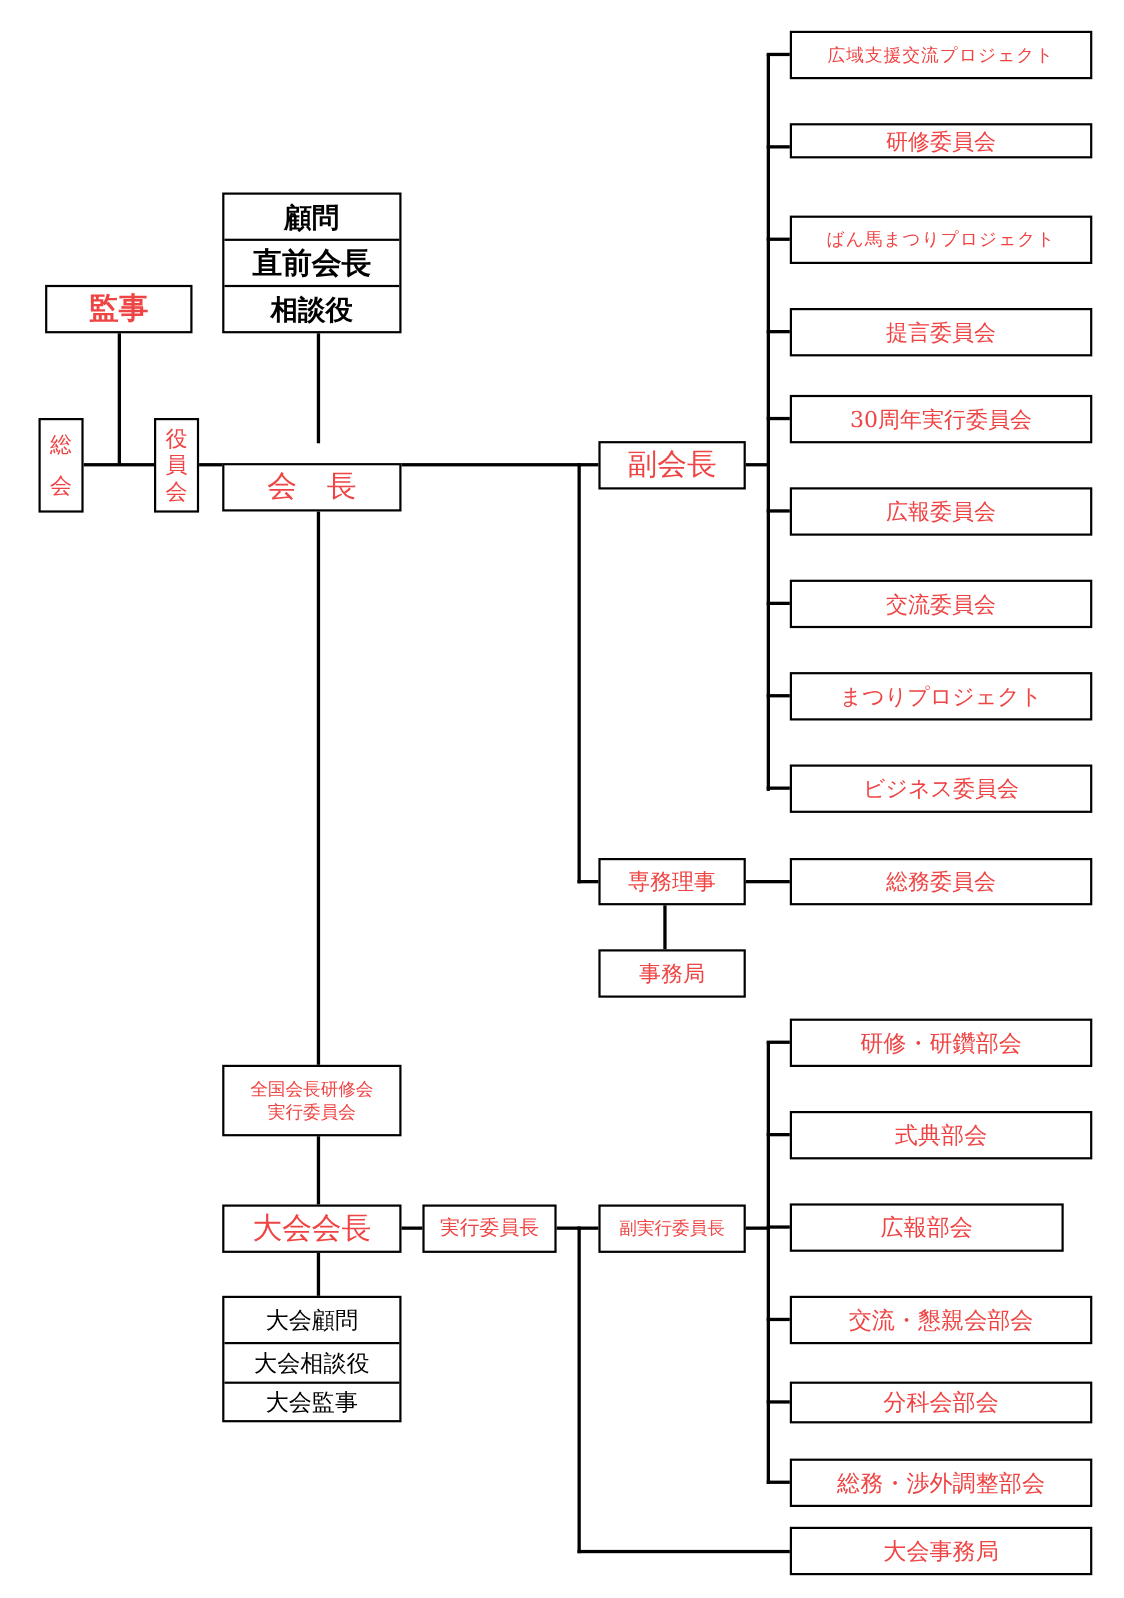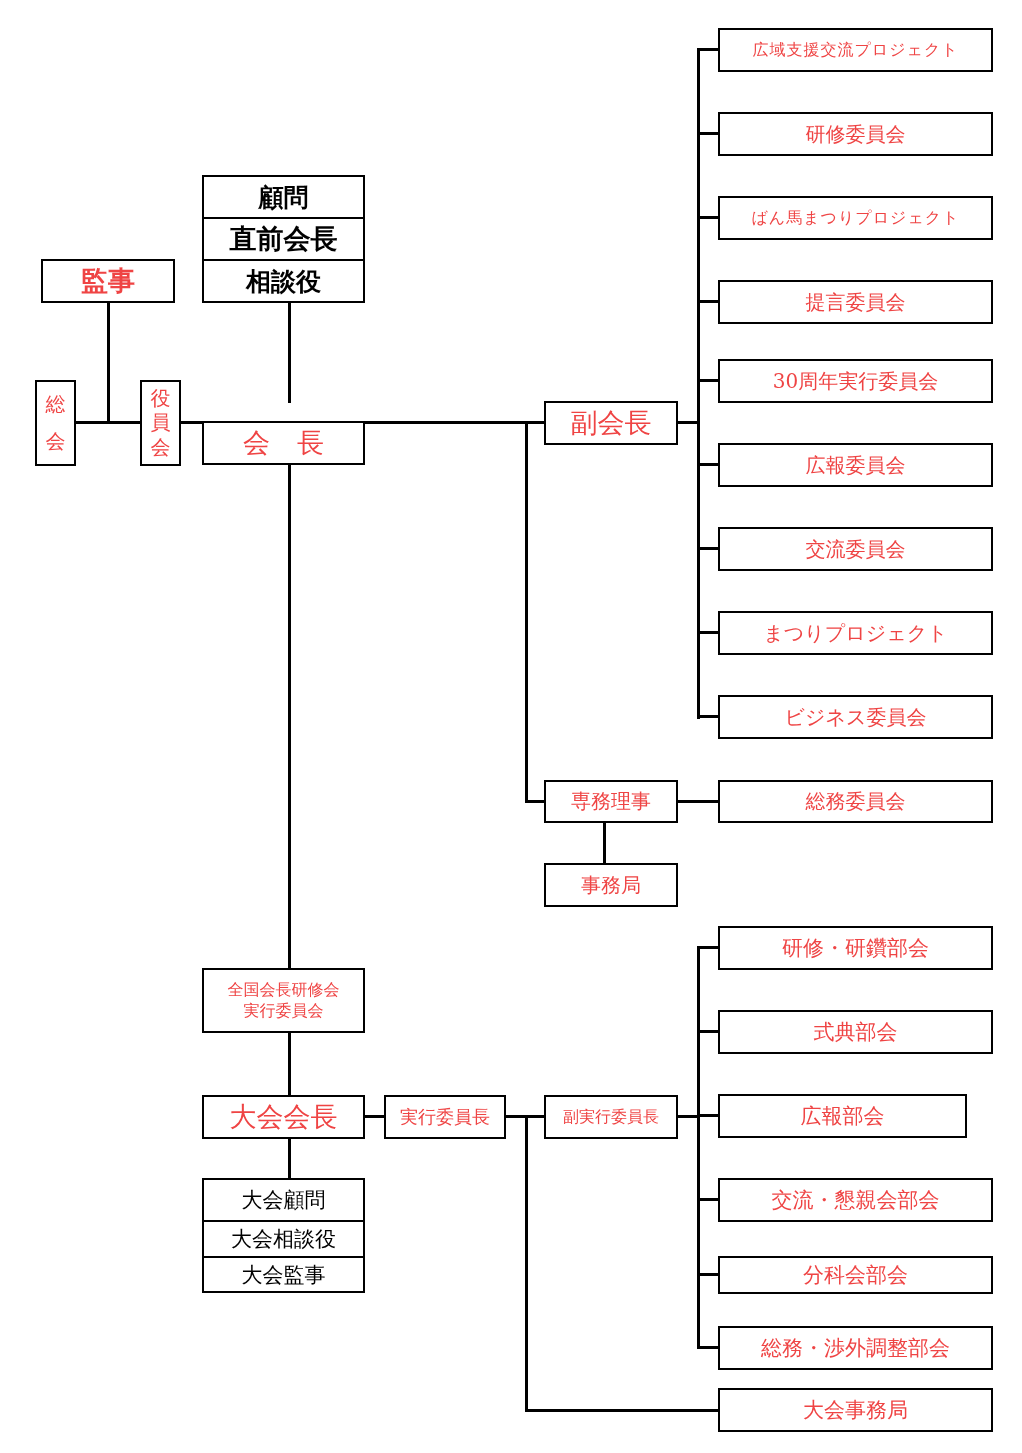--- a/index.html
+++ b/index.html
@@ -119,21 +119,21 @@
   </div>
 
   <div class="box f28" style="left:544px; top:401px; width:134px; height:44px;">
     <span>副会長</span>
   </div>
 
   <div id="vp-committees">
       <div class="box f16" style="letter-spacing: 1px; left: 718px; top: 28px; width: 275px; height: 44px;">
         <span>広域支援交流プロジェクト</span>
       </div>
-      <div class="box f20" style="left: 718px; top: 112px; width: 275px; height: 44px;">
+      <div class="box f20" style="left: 718px; top: 112px; width: 275px; height: 32px;">
         <span>研修委員会</span>
       </div>
       <div class="box f16" style="letter-spacing: 1px; left: 718px; top: 196px; width: 275px; height: 44px;">
         <span>ばん馬まつりプロジェクト</span>
       </div>
       <div class="box f20" style="left: 718px; top: 280px; width: 275px; height: 44px;">
         <span>提言委員会</span>
       </div>
       <div class="box f20" style="left: 718px; top: 359px; width: 275px; height: 44px;">
         <span>30周年実行委員会</span>

